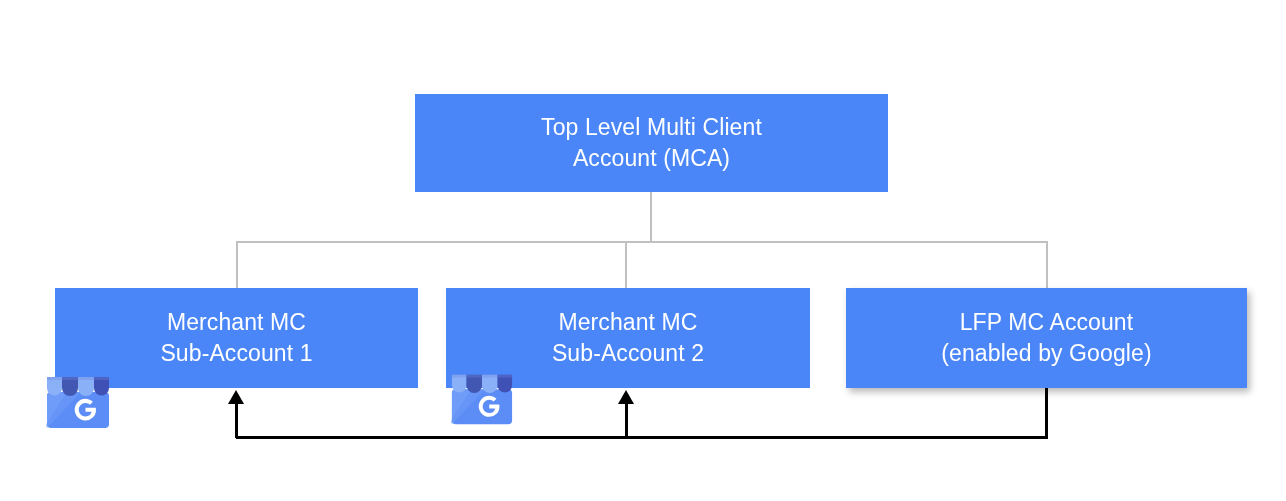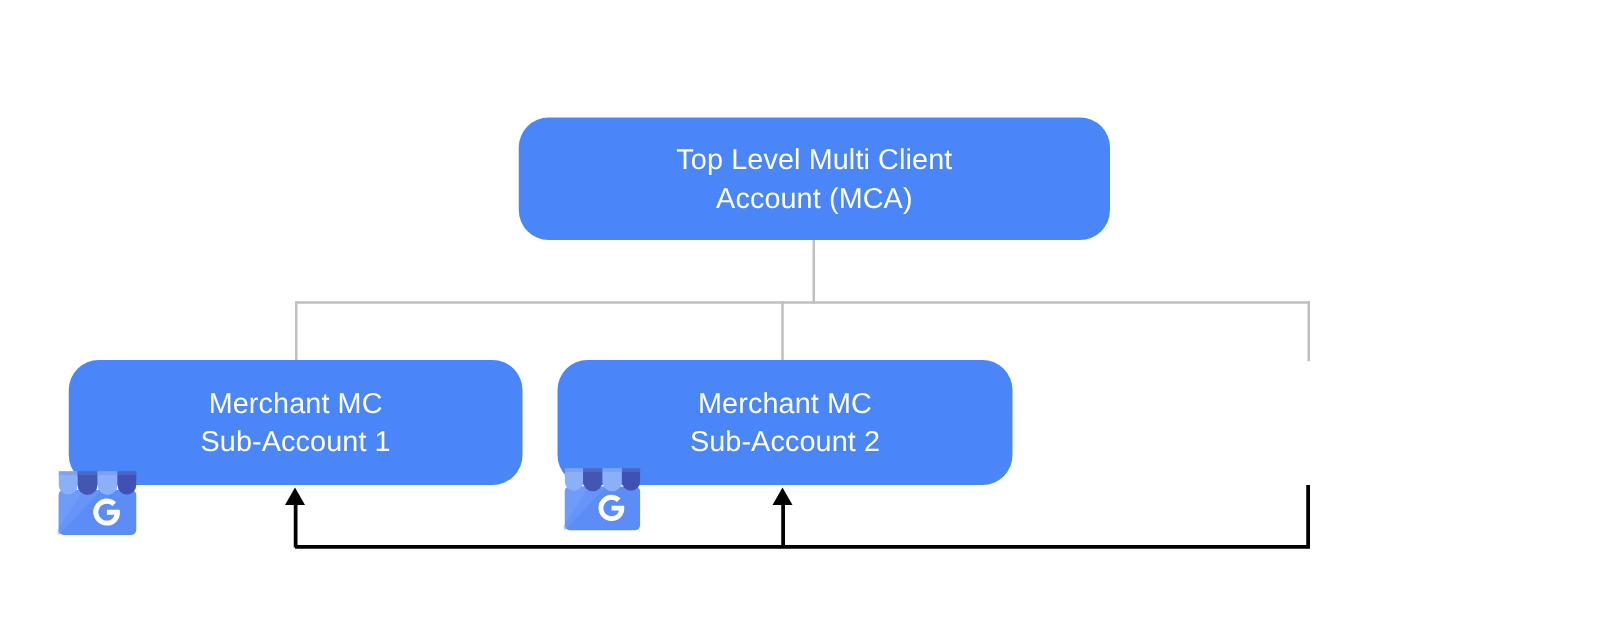--- a/index.html
+++ b/index.html
@@ -27,21 +27,20 @@
     justify-content: center;
     text-align: center;
     color: #ffffff;
     font-size: 23px;
     line-height: 31px;
     font-weight: 400;
     letter-spacing: 0.1px;
     box-sizing: border-box;
     padding: 0 8px;
     z-index: 5;
-    border-radius: 24px;
   }
   .node .node-label {
     display: block;
     white-space: pre-line;
   }
 
   #node-mca {
     left: 415px;
     top: 94px;
     width: 473px;
@@ -135,20 +134,24 @@
   <div class="node" id="node-sub1">
     <span class="node-label">Merchant MC
 Sub-Account 1</span>
   </div>
 
   <div class="node" id="node-sub2">
     <span class="node-label">Merchant MC
 Sub-Account 2</span>
   </div>
 
+  <div class="node" id="node-lfp">
+    <span class="node-label">LFP MC Account
+(enabled by Google)</span>
+  </div>
 
   <div class="conn-black v-black" id="arrow-stem-right"></div>
   <div class="conn-black h-black" id="arrow-hbar"></div>
   <div class="conn-black v-black" id="arrow-stem-1"></div>
   <div class="conn-black v-black" id="arrow-stem-2"></div>
   <div class="arrowhead" id="arrowhead-1"></div>
   <div class="arrowhead" id="arrowhead-2"></div>
 
   <div class="store-icon" id="store-icon-1">
     <svg viewBox="0 0 80 68" width="80" height="68" xmlns="http://www.w3.org/2000/svg">

